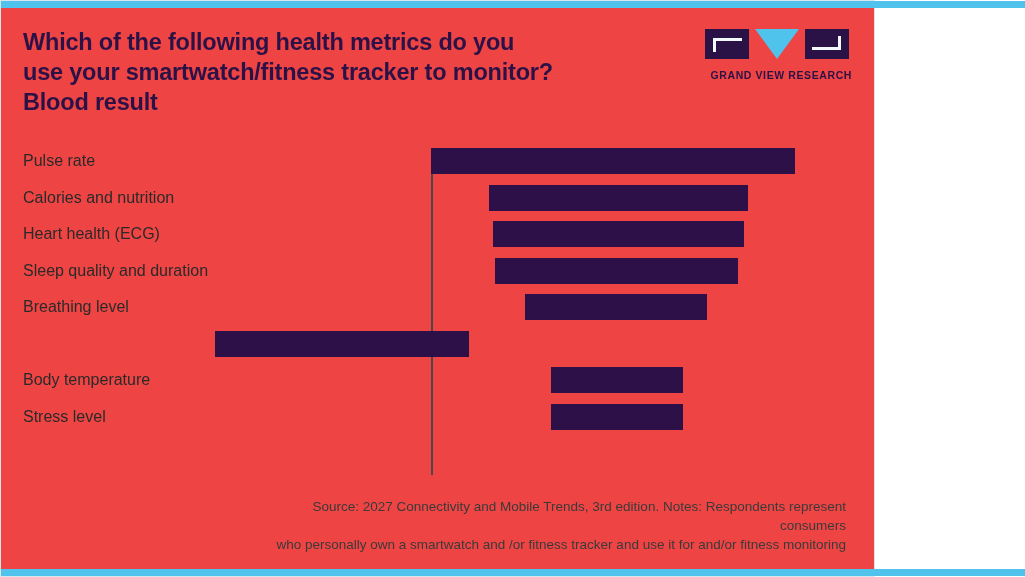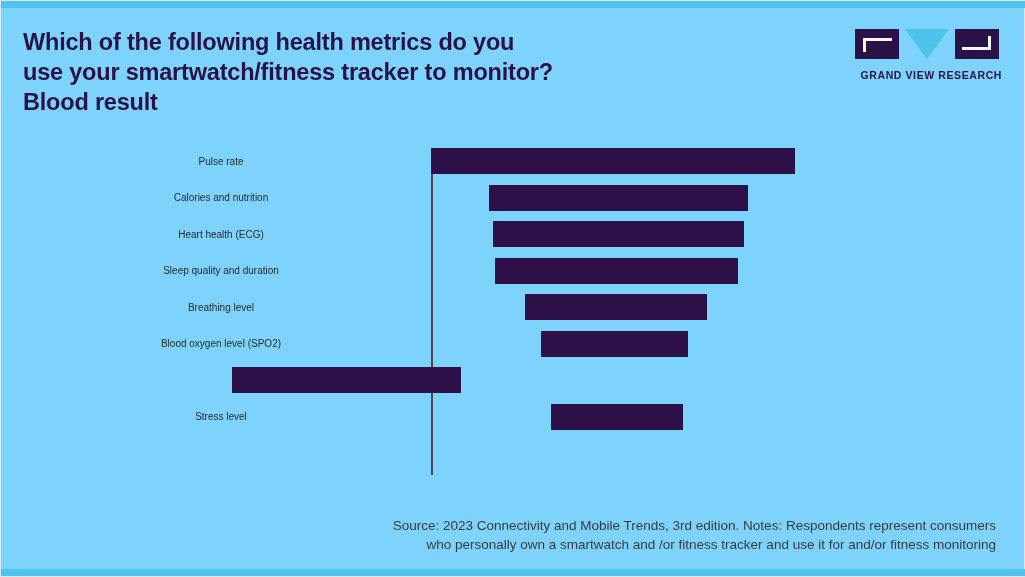--- a/index.html
+++ b/index.html
@@ -8,23 +8,23 @@
     background: #ffffff;
   }
   body {
     width: 1025px;
     height: 577px;
     font-family: "Liberation Sans", sans-serif;
     overflow: hidden;
   }
   #infographic {
     position: relative;
-    width: 1025px;
+    width: 875px;
     height: 577px;
-    background: #7dd3fc;
+    background: #ef4444;
     box-sizing: border-box;
     border: 1px solid #dbe6ee;
   }
   #top-accent-bar {
     position: absolute;
     top: 0;
     left: 0;
     width: 1025px;
     height: 7px;
     background: #4fc3ec;
@@ -120,24 +120,24 @@
     left: 22px;
     width: 960px;
   }
   .chart-row {
     display: flex;
     align-items: center;
     height: 36.5px;
   }
   .row-label {
     width: 408px;
-    text-align: center;
+    text-align: left;
     padding-right: 12px;
     box-sizing: border-box;
-    font-size: 10px;
+    font-size: 16px;
     color: #2a2a2a;
     white-space: nowrap;
   }
   .row-track {
     position: relative;
     flex: 1;
     height: 36.5px;
   }
   .row-bar {
     position: absolute;
@@ -223,41 +223,41 @@
       </div>
 
       <div class="chart-row">
         <div class="row-label">Breathing level</div>
         <div class="row-track">
           <div class="row-bar" style="left: 17%; width: 33%; background: rgb(45, 16, 71);"></div>
         </div>
       </div>
 
       <div class="chart-row">
-        <div class="row-label">Blood oxygen level (SPO2)</div>
         <div class="row-track">
           <div class="row-bar" style="left: 20%; width: 26.5%; background: rgb(45, 16, 71);"></div>
         </div>
       </div>
 
       <div class="chart-row">
+        <div class="row-label">Body temperature</div>
         <div class="row-track">
           <div class="row-bar" style="left: 21.8%; width: 23.8%; background: rgb(45, 16, 71);"></div>
         </div>
       </div>
 
       <div class="chart-row">
         <div class="row-label">Stress level</div>
         <div class="row-track">
           <div class="row-bar" style="left: 21.8%; width: 23.8%; background: rgb(45, 16, 71);"></div>
         </div>
       </div>
 
     </div>
   </div>
 
   <div id="source-block">
-    <span class="source-line">Source:  2023 Connectivity and Mobile Trends, 3rd edition. Notes: Respondents represent consumers</span>
+    <span class="source-line">Source:  2027 Connectivity and Mobile Trends, 3rd edition. Notes: Respondents represent consumers</span>
     <span class="source-line">who personally own a smartwatch and /or fitness tracker and use it for and/or fitness monitoring</span>
   </div>
 
   <div id="bottom-accent-bar"></div>
 </div>
 
 </body></html>

